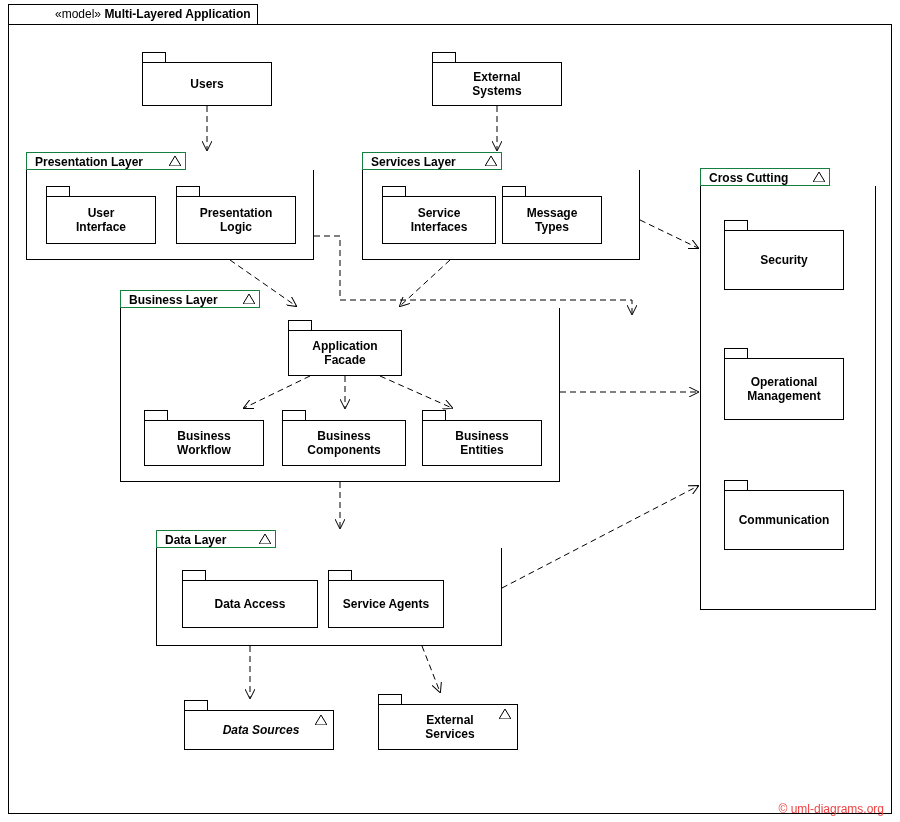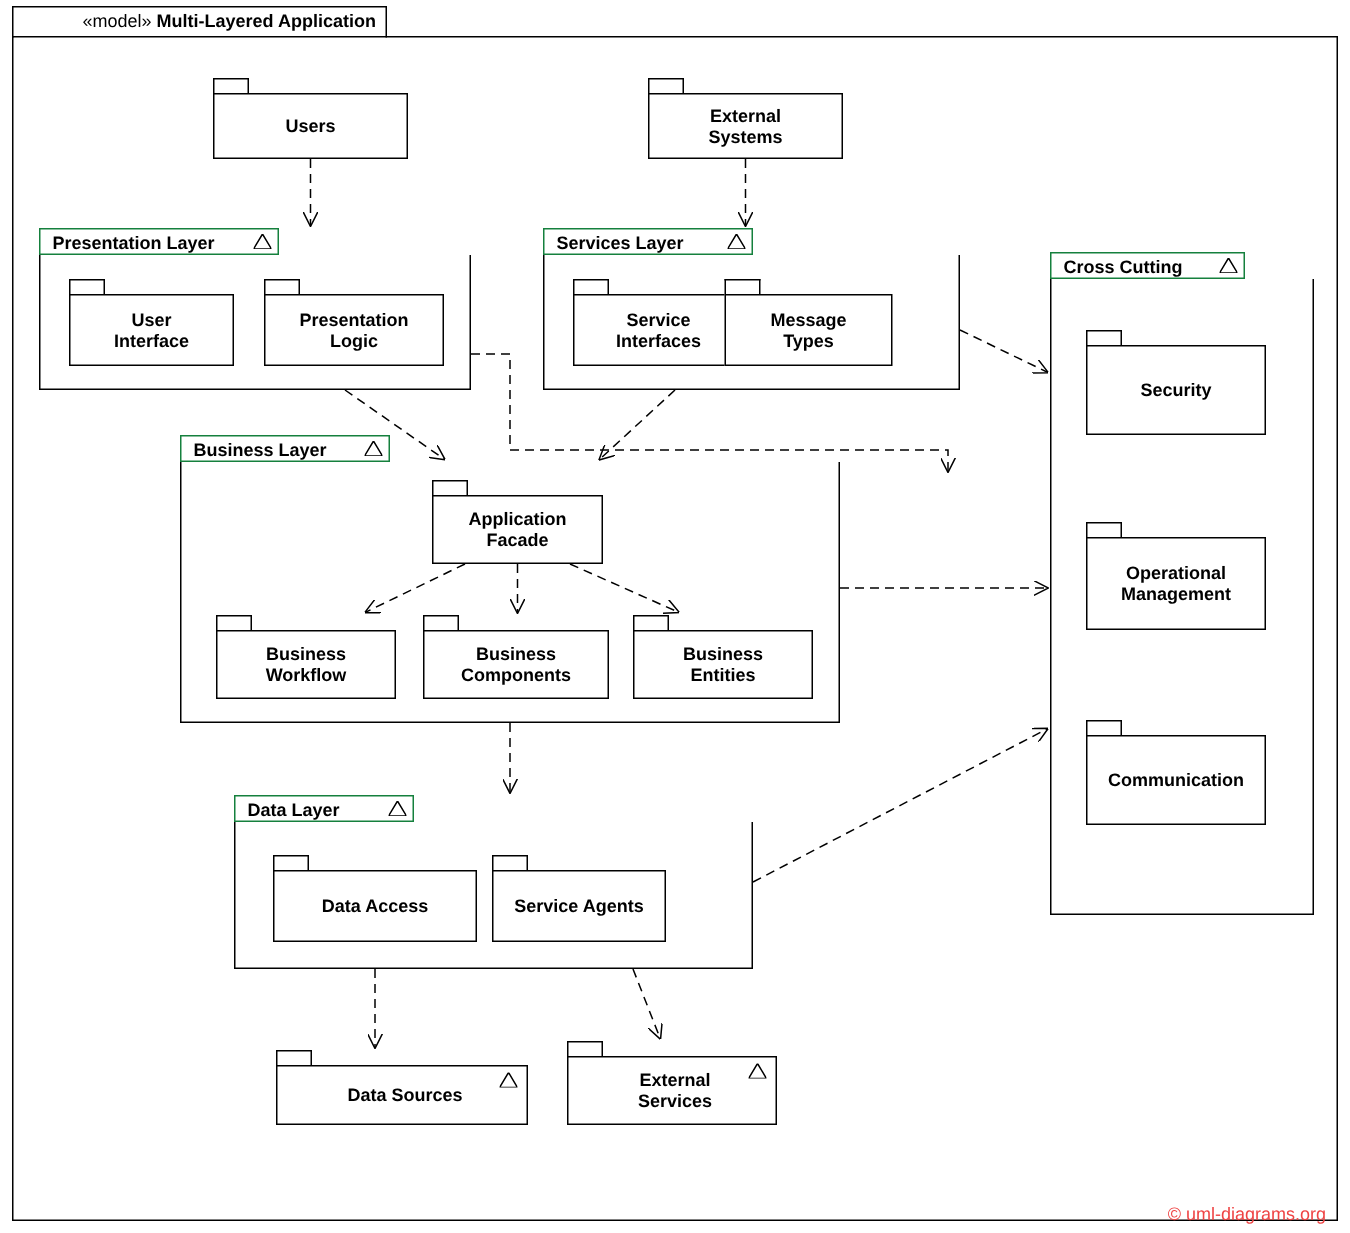--- a/index.html
+++ b/index.html
@@ -183,21 +183,21 @@
         </span>
     </div>
     <div class="layer-body"></div>
   </div>
   <div class="pkg" style="left:382px; top:186px; width:114px; height:58px;">
     <div class="pkg-tab"></div>
     <div class="pkg-body">
         <span>Service<br>Interfaces</span>
       </div>
   </div>
-  <div class="pkg" style="left:483px; top:186px; width:112px; height:58px;">
+  <div class="pkg" style="left:502px; top:186px; width:100px; height:58px;">
     <div class="pkg-tab"></div>
     <div class="pkg-body">
         <span>Message<br>Types</span>
       </div>
   </div>
 
   <div class="layer" style="left:120px; top:290px; width:440px; height:192px;">
     <div class="layer-title" style="width:140px;">
       <span>Business Layer</span>
       <span class="tri">
@@ -280,21 +280,21 @@
         <span>Operational<br>Management</span>
       </div>
   </div>
   <div class="pkg" style="left:724px; top:480px; width:120px; height:70px;">
     <div class="pkg-tab"></div>
     <div class="pkg-body">
         <span>Communication</span>
       </div>
   </div>
 
-  <div class="pkg" style="left:184px; top:700px; width:168px; height:50px;">
+  <div class="pkg" style="left:184px; top:700px; width:150px; height:50px;font-style:italic;">
     <div class="pkg-tab"></div>
     <div class="pkg-body with-tri">
       <span style="width:100%;text-align:center;">Data Sources</span>
       <span class="tri">
           <svg viewBox="0 0 12 10">
             <polygon points="6,0 12,10 0,10" fill="none" stroke="#000" stroke-width="1"></polygon>
           </svg>
         </span>
     </div>
   </div>

